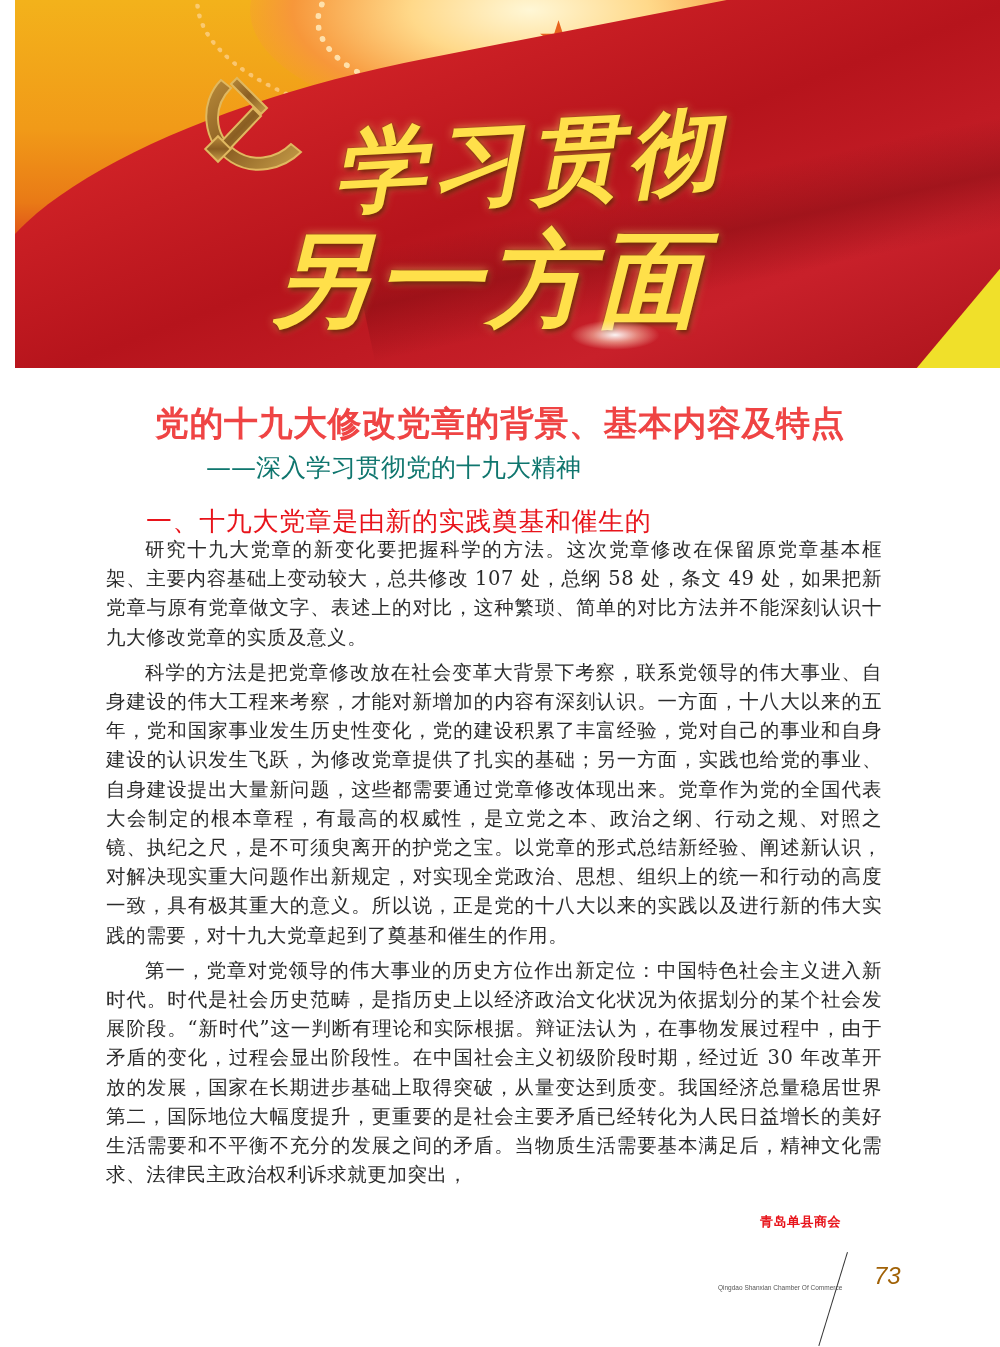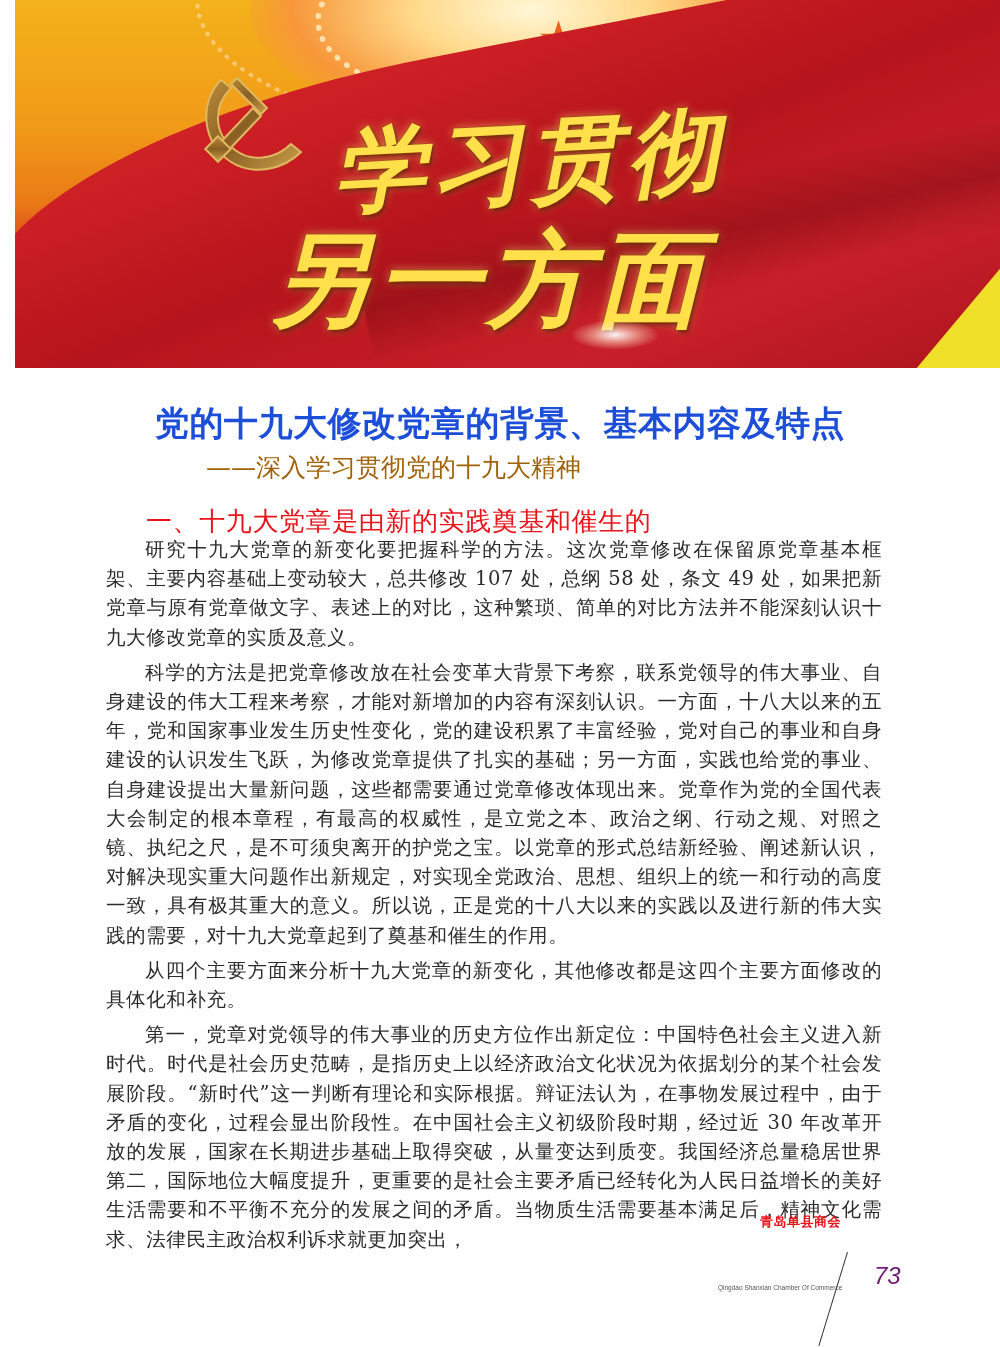--- a/index.html
+++ b/index.html
@@ -48,25 +48,25 @@
   .banner .bt-line1 { left: 318px; top: 100px; font-size: 92px; transform: rotate(-3deg); }
   .banner .bt-line2 { left: 252px; top: 212px; font-size: 104px; }
   .banner .flare {
     position: absolute; left: 555px; top: 320px; width: 90px; height: 30px; border-radius: 50%;
     background: radial-gradient(ellipse at center, rgba(255,255,255,0.95) 0%, rgba(255,230,200,0.5) 35%, rgba(255,200,150,0) 70%);
   }
 
   
   .main-title {
     position: absolute; left: 0; width: 1000px; top: 401px; text-align: center;
-    color: #1d4ed8; font-family: "DejaVu Sans", sans-serif; font-weight: bold; font-size: 34px; line-height: 44px;
+    color: #ef4444; font-family: "DejaVu Sans", sans-serif; font-weight: bold; font-size: 34px; line-height: 44px;
     letter-spacing: 0.5px;
   }
   .sub-title {
-    position: absolute; left: 206px; top: 451px; color: #a16207;
+    position: absolute; left: 206px; top: 451px; color: #0f766e;
     font-family: "DejaVu Sans", sans-serif; font-size: 25px; line-height: 34px;
   }
 
   
   .article {
     position: absolute; left: 106px; top: 507px; width: 788px;
     font-family: "DejaVu Serif", "Liberation Serif", serif; font-size: 19.5px; line-height: 29.2px; color: #2b2b2b;
     text-align: justify; letter-spacing: 0.6px;
   }
   .article .section-heading {
@@ -84,21 +84,21 @@
   .footer-logo-en {
     position: absolute; left: 718px; top: 1284px; color: #555; font-family: "Liberation Sans", sans-serif;
     font-size: 6.5px; white-space: nowrap;
   }
   .footer-divider {
     position: absolute; left: 847px; top: 1252px; width: 1px; height: 98px; background: #333;
     transform: rotate(17deg); transform-origin: top left;
   }
   .page-number {
     position: absolute; left: 874px; top: 1262px; font-family: "Liberation Sans", sans-serif; font-style: italic;
-    font-size: 24px; color: #701a75;
+    font-size: 24px; color: #a16207;
   }
 </style>
 </head>
 <body>
 
 <div class="banner">
   <div class="glow"></div>
   <div class="ring2"></div>
   <div class="ring"></div>
   <div class="star">★</div>
@@ -123,20 +123,19 @@
   <div class="flare"></div>
 </div>
 
 <h1 class="main-title" style="margin:0">党的十九大修改党章的背景、基本内容及特点</h1>
 <div class="sub-title">——深入学习贯彻党的十九大精神</div>
 
 <div class="article">
   <h2 class="section-heading">一、十九大党章是由新的实践奠基和催生的</h2>
   <p>研究十九大党章的新变化要把握科学的方法。这次党章修改在保留原党章基本框架、主要内容基础上变动较大，总共修改 107 处，总纲 58 处，条文 49 处，如果把新党章与原有党章做文字、表述上的对比，这种繁琐、简单的对比方法并不能深刻认识十九大修改党章的实质及意义。</p>
   <p>科学的方法是把党章修改放在社会变革大背景下考察，联系党领导的伟大事业、自身建设的伟大工程来考察，才能对新增加的内容有深刻认识。一方面，十八大以来的五年，党和国家事业发生历史性变化，党的建设积累了丰富经验，党对自己的事业和自身建设的认识发生飞跃，为修改党章提供了扎实的基础；另一方面，实践也给党的事业、自身建设提出大量新问题，这些都需要通过党章修改体现出来。党章作为党的全国代表大会制定的根本章程，有最高的权威性，是立党之本、政治之纲、行动之规、对照之镜、执纪之尺，是不可须臾离开的护党之宝。以党章的形式总结新经验、阐述新认识，对解决现实重大问题作出新规定，对实现全党政治、思想、组织上的统一和行动的高度一致，具有极其重大的意义。所以说，正是党的十八大以来的实践以及进行新的伟大实践的需要，对十九大党章起到了奠基和催生的作用。</p>
-  <p>从四个主要方面来分析十九大党章的新变化，其他修改都是这四个主要方面修改的具体化和补充。</p>
   <p>第一，党章对党领导的伟大事业的历史方位作出新定位：中国特色社会主义进入新时代。时代是社会历史范畴，是指历史上以经济政治文化状况为依据划分的某个社会发展阶段。“新时代”这一判断有理论和实际根据。辩证法认为，在事物发展过程中，由于矛盾的变化，过程会显出阶段性。在中国社会主义初级阶段时期，经过近 30 年改革开放的发展，国家在长期进步基础上取得突破，从量变达到质变。我国经济总量稳居世界第二，国际地位大幅度提升，更重要的是社会主要矛盾已经转化为人民日益增长的美好生活需要和不平衡不充分的发展之间的矛盾。当物质生活需要基本满足后，精神文化需求、法律民主政治权利诉求就更加突出，</p>
 </div>
 
 <div class="footer-logo-cn">青岛单县商会</div>
 <div class="footer-logo-en">Qingdao Shanxian Chamber Of Commerce</div>
 <div class="footer-divider"></div>
 <div class="page-number">73</div>
 
 </body></html>

